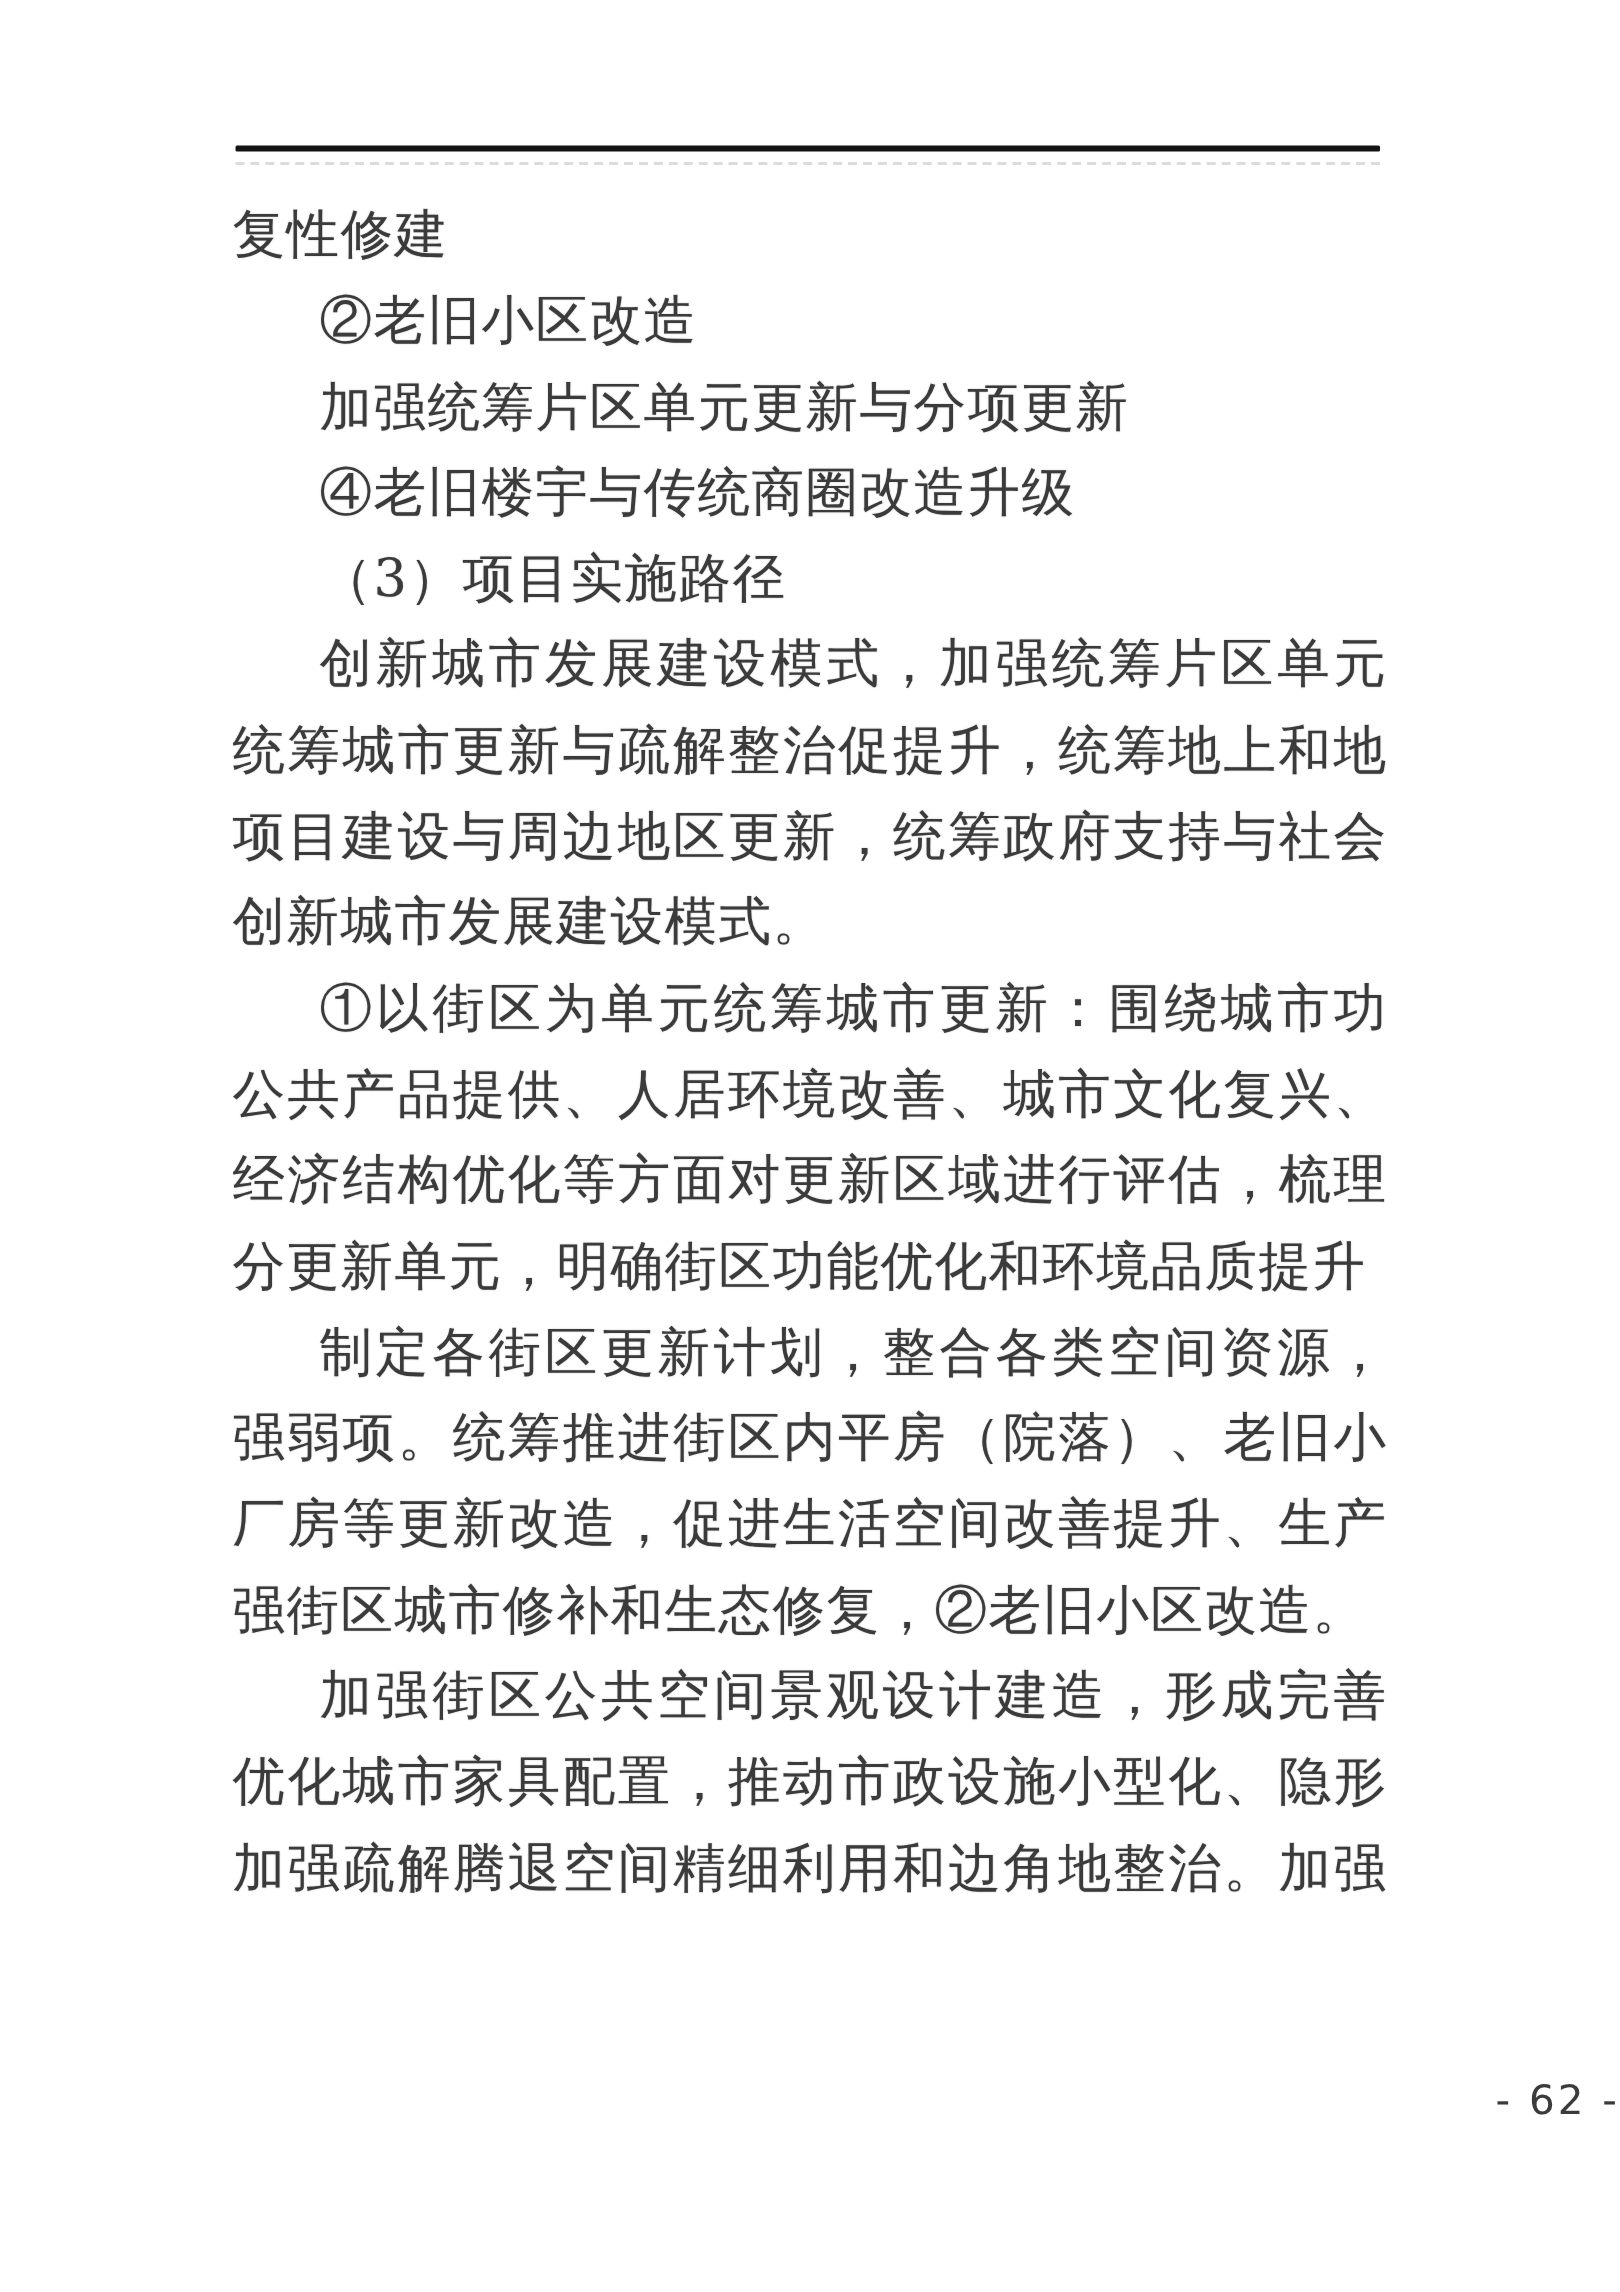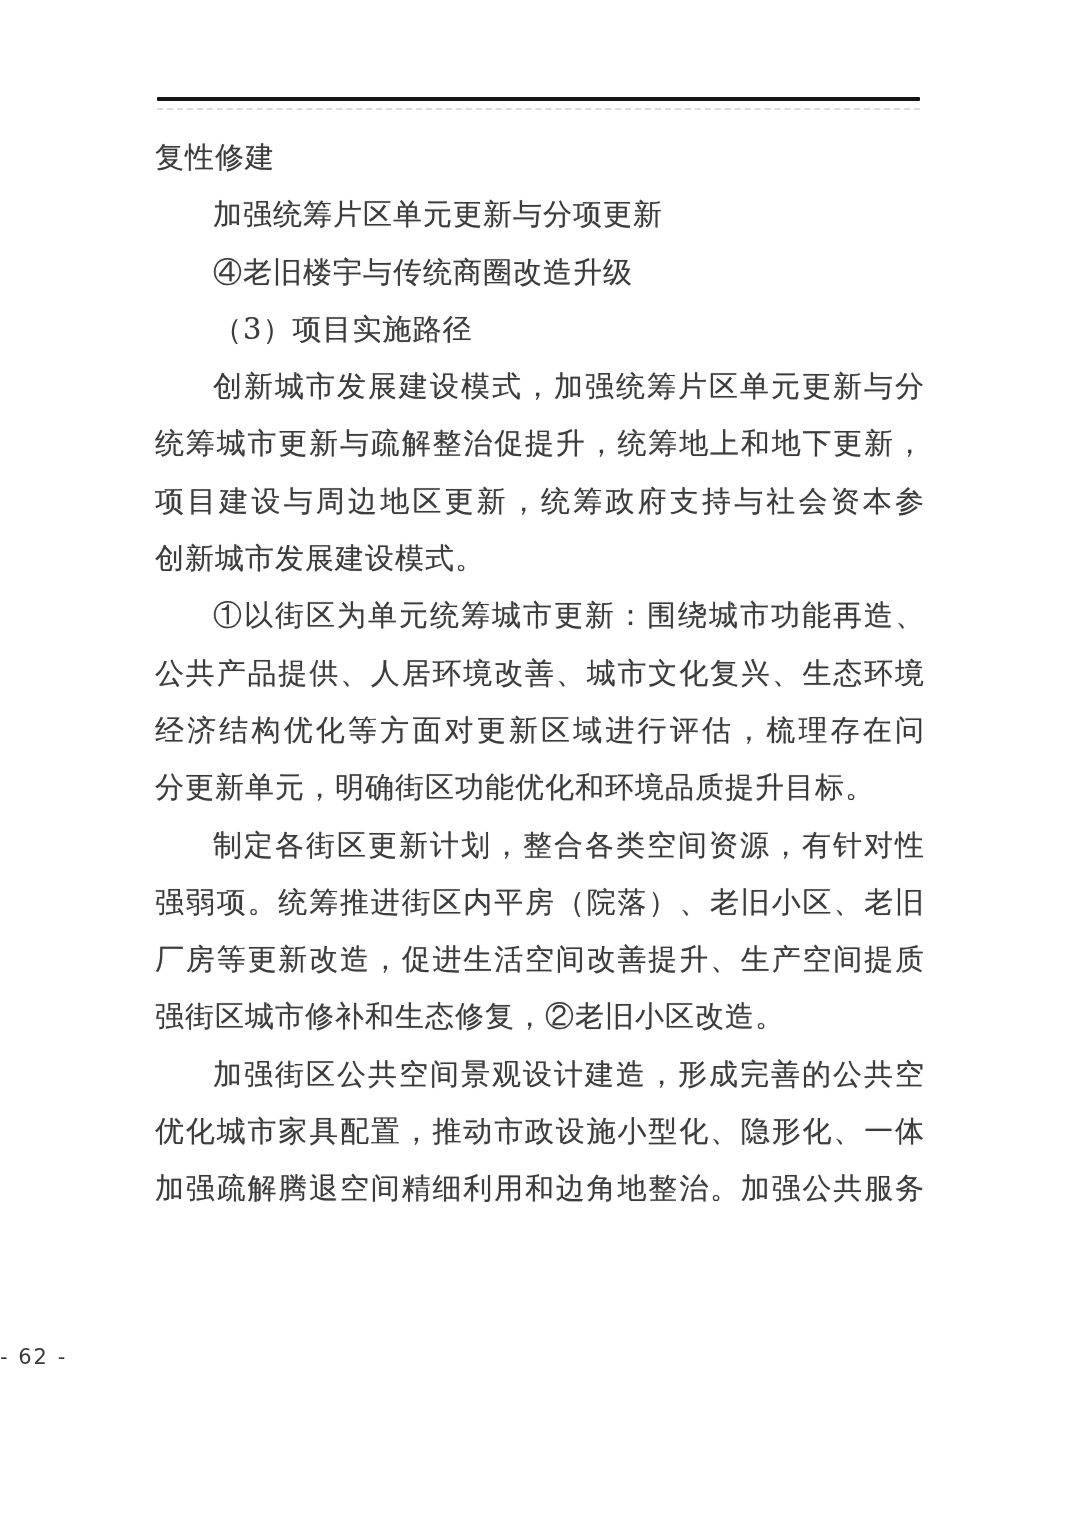--- a/index.html
+++ b/index.html
@@ -34,57 +34,58 @@
   }
   .content {
     position: absolute;
     left: 155px;
     top: 129px;
     width: 770px;
   }
   .line {
     height: 57.3px;
     line-height: 57.3px;
-    font-size: 29px;
+    font-size: 35px;
     color: #3b3b3b;
     letter-spacing: 1px;
     overflow: hidden;
     white-space: normal;
     text-shadow: 0 0 1px rgba(70, 70, 70, 0.45);
   }
   .line.indent {
     text-indent: 58px;
   }
   .line.fill {
     text-align: justify;
     text-align-last: justify;
     text-justify: inter-character;
   }
   .page-number {
     position: absolute;
-    top: 1345px;
+    top: 1385px;
     left: 0;
     width: 100%;
     height: 30px;
-    text-align: left;
-    font-size: 21px;
+    text-align: right;
+    font-size: 27px;
     color: #3b3b3b;
     letter-spacing: 2px;
     font-family: "DejaVu Sans", "Liberation Sans", sans-serif;
   }
 </style>
 </head>
 <body>
 
 <div class="page">
   <div class="rule-solid"></div>
   <div class="rule-dashed"></div>
 
   <div class="content">
       <div class="line">复性修建</div>
+      <div class="line indent">②老旧小区改造</div>
       <div class="line indent">加强统筹片区单元更新与分项更新</div>
       <div class="line indent">④老旧楼宇与传统商圈改造升级</div>
       <div class="line indent">（3）项目实施路径</div>
       <div class="line indent fill">创新城市发展建设模式，加强统筹片区单元更新与分项更新，</div>
       <div class="line fill">统筹城市更新与疏解整治促提升，统筹地上和地下更新，统筹重点</div>
       <div class="line fill">项目建设与周边地区更新，统筹政府支持与社会资本参与，推进城</div>
       <div class="line">创新城市发展建设模式。</div>
       <div class="line indent fill">①以街区为单元统筹城市更新：围绕城市功能再造、空间重塑、</div>
       <div class="line fill">公共产品提供、人居环境改善、城市文化复兴、生态环境修复以及</div>
       <div class="line fill">经济结构优化等方面对更新区域进行评估，梳理存在问题，科学划</div>

